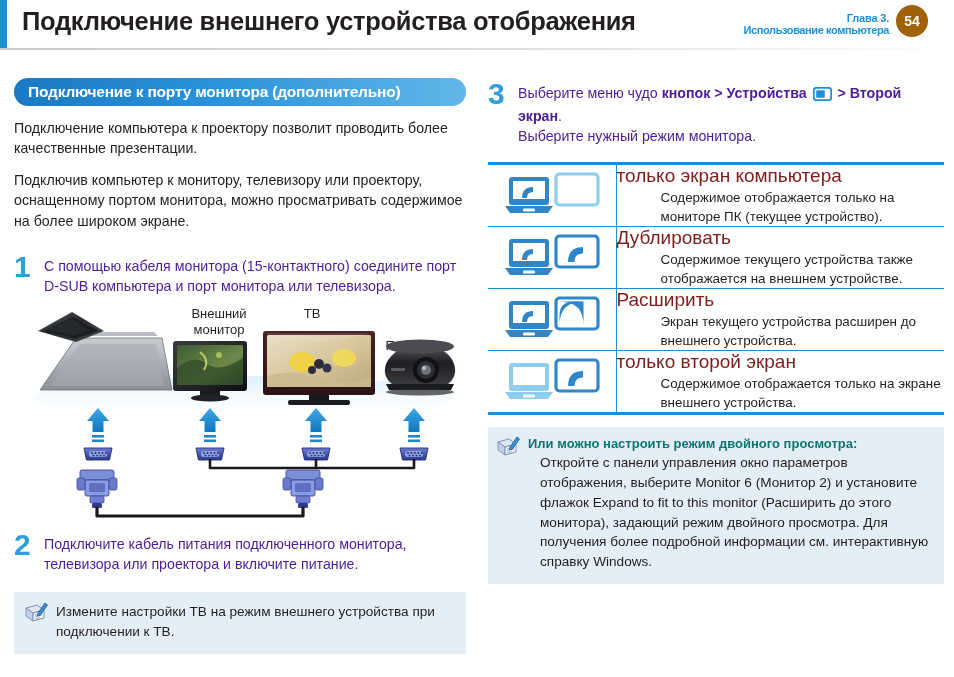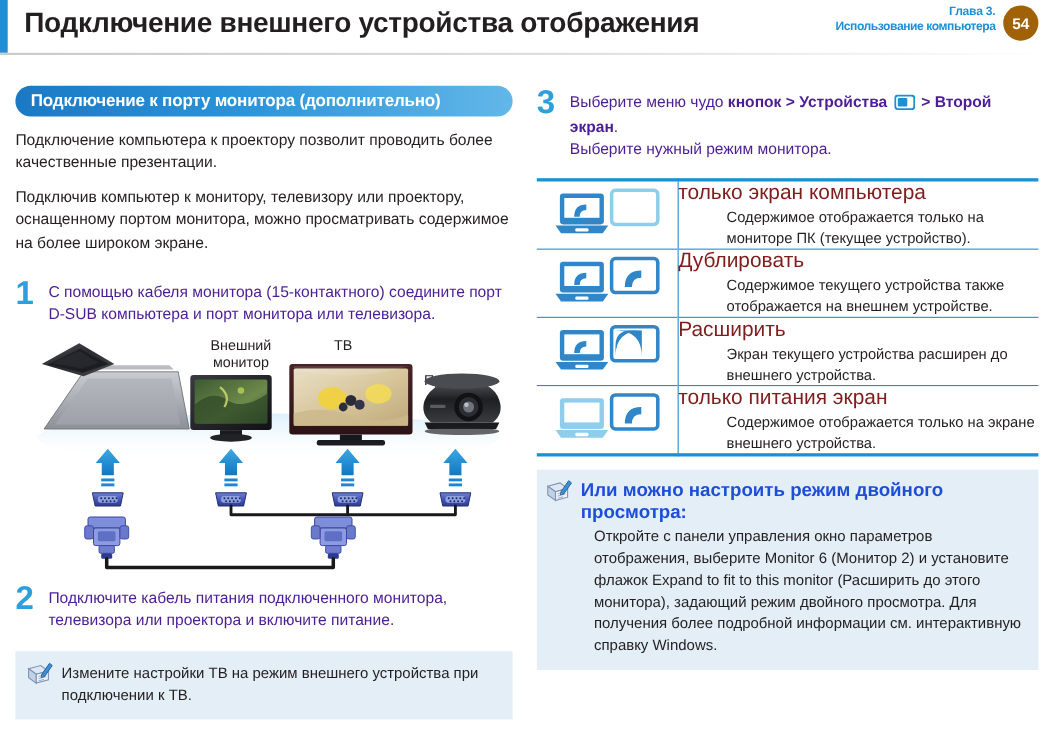--- a/index.html
+++ b/index.html
@@ -30,22 +30,22 @@
   .header-title {
     position: absolute; left: 22px; top: 7px;
     width: 700px;
     font-size: 25.5px;
     font-weight: bold;
     color: #231f20;
     letter-spacing: -0.3px;
     white-space: nowrap;
   }
   .header-right {
-    position: absolute; right: 10px; top: 5px;
-    display: flex; align-items: flex-start; gap: 7px;
+    position: absolute; right: 26px; top: 5px;
+    display: flex; align-items: flex-end; gap: 7px;
   }
   .header-chapter {
     text-align: right;
     line-height: 1.15;
   }
   .header-chapter .ch-line1 {
     font-size: 11px; font-weight: bold; color: #1e8fd5;
     letter-spacing: -0.2px;
   }
   .header-chapter .ch-line2 {
@@ -125,22 +125,22 @@
     gap: 8px;
     padding: 10px 12px 12px 10px;
   }
   .note-body {
     font-size: 13.6px;
     color: #231f20;
     line-height: 1.45;
   }
   .note-title {
     font-weight: bold;
-    font-size: 17px;
-    color: #1d4ed8;
+    font-size: 13px;
+    color: #0f766e;
     display: block;
     margin-bottom: 2px;
   }
 
   
   .diagram {
     position: relative;
     width: 460px; height: 225px;
     margin-top: 6px;
   }
@@ -553,21 +553,21 @@
               <rect x="9" y="12" width="32" height="18" fill="#ffffff"></rect>
               <path d="M1 37 h48 l-5 7 h-38 z" fill="#8fcdec"></path>
               <rect x="19" y="39.5" width="12" height="3" rx="1.2" fill="#ffffff"></rect>
 
               <rect x="52" y="5" width="42" height="31" rx="3.5" fill="none" stroke="#2f87c9" stroke-width="3.2"></rect>
               <rect x="55.5" y="8.5" width="35" height="24" fill="#ffffff"></rect>
               <path d="M64 31 q0 -15 15 -15 l0 6.5 q-8.5 0 -8.5 8.5 z" fill="#2f87c9"></path>
             </svg>
           </td>
           <td class="mode-text-cell">
-            <div class="mode-title">только питания экран</div>
+            <div class="mode-title">только второй экран</div>
             <div class="mode-desc">Содержимое отображается только на экране внешнего устройства.</div>
           </td>
         </tr>
       </tbody>
     </table>
 
     <div class="note" style="margin-top:12px; width:456px; padding:9px 12px 12px 8px;">
       <span style="flex:0 0 24px;">
         <svg width="24" height="22" viewBox="0 0 24 22">
           <path d="M2 6 L13 3 L20 8 L9 11 Z" fill="#dfe7f2" stroke="#7f93b5" stroke-width="1"></path>

